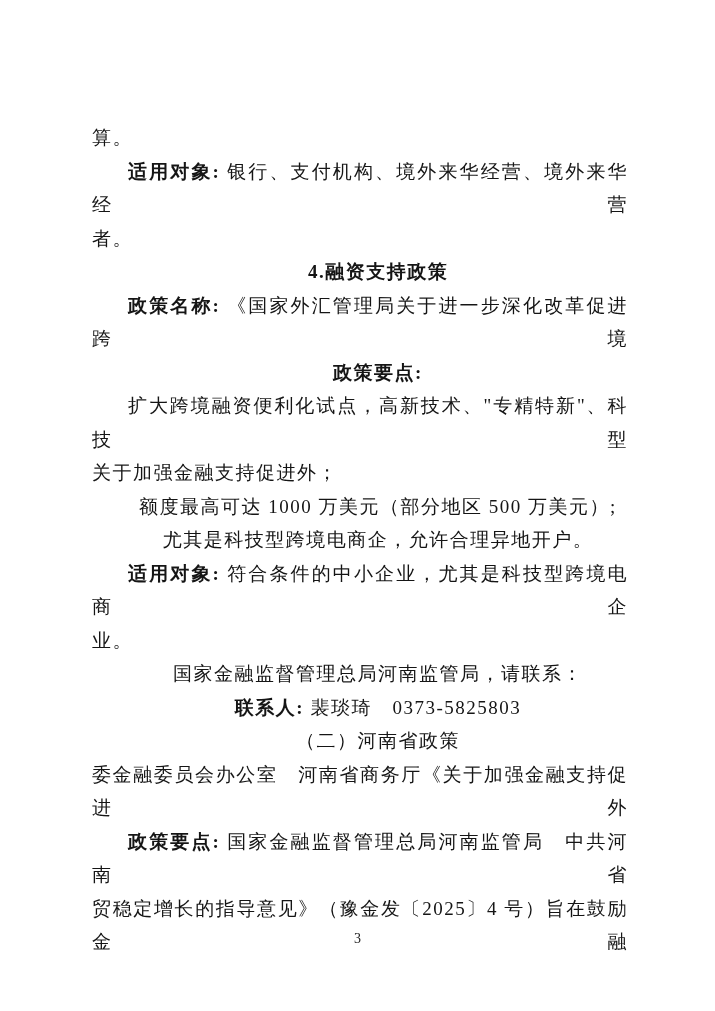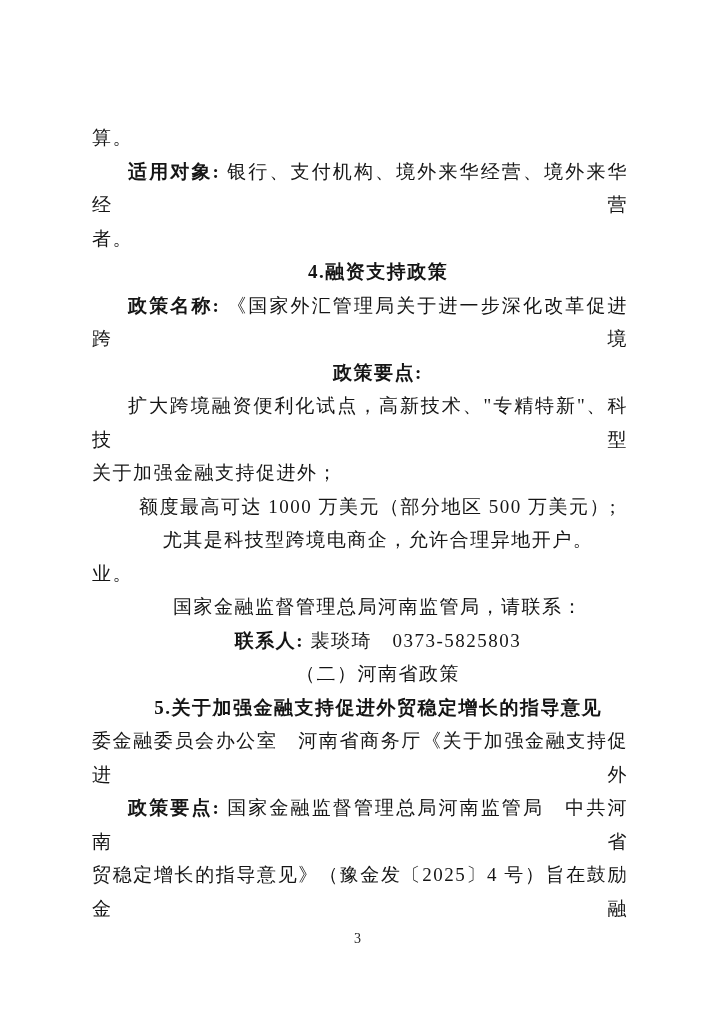--- a/index.html
+++ b/index.html
@@ -46,23 +46,23 @@
       <div class="line"><span class="">算。</span></div>
       <div class="line i j"><span class="b">适用对象:</span><span class=""> 银行、支付机构、境外来华经营、境外来华经营</span></div>
       <div class="line"><span class="">者。</span></div>
       <div class="line i"><span class="b">4.融资支持政策</span></div>
       <div class="line i j"><span class="b">政策名称:</span><span class=""> 《国家外汇管理局关于进一步深化改革促进跨境</span></div>
       <div class="line i"><span class="b">政策要点:</span></div>
       <div class="line i j"><span class="">扩大跨境融资便利化试点，高新技术、"专精特新"、科技型</span></div>
       <div class="line"><span class="">关于加强金融支持促进外；</span></div>
       <div class="line i"><span class="">额度最高可达 1000 万美元（部分地区 500 万美元）;</span></div>
       <div class="line i"><span class="">尤其是科技型跨境电商企，允许合理异地开户。</span></div>
+      <div class="line i j"><span class="b">适用对象:</span><span class=""> 符合条件的中小企业，尤其是科技型跨境电商企</span></div>
       <div class="line"><span class="">业。</span></div>
       <div class="line i"><span class="">国家金融监督管理总局河南监管局，请联系：</span></div>
       <div class="line i"><span class="b">联系人:</span><span class=""> 裴琰琦　0373-5825803</span></div>
       <div class="line i"><span class="">（二）河南省政策</span></div>
-      <div class="line i"><span class="b">5.关于加强金融支持促进外贸稳定增长的指导意见</span></div>
       <div class="line j"><span class="">委金融委员会办公室　河南省商务厅《关于加强金融支持促进外</span></div>
       <div class="line i j"><span class="b">政策要点:</span><span class=""> 国家金融监督管理总局河南监管局　中共河南省</span></div>
       <div class="line j"><span class="">贸稳定增长的指导意见》（豫金发〔2025〕4 号）旨在鼓励金融</span></div>
     </div>
   <div class="footer">3</div>
 </div>
 
 </body></html>

